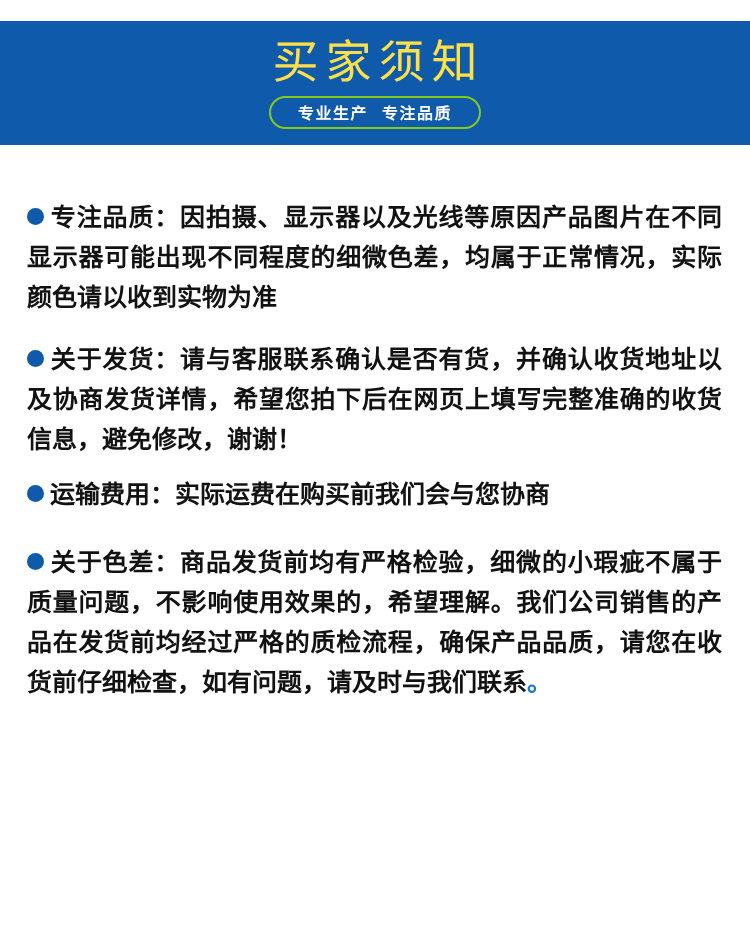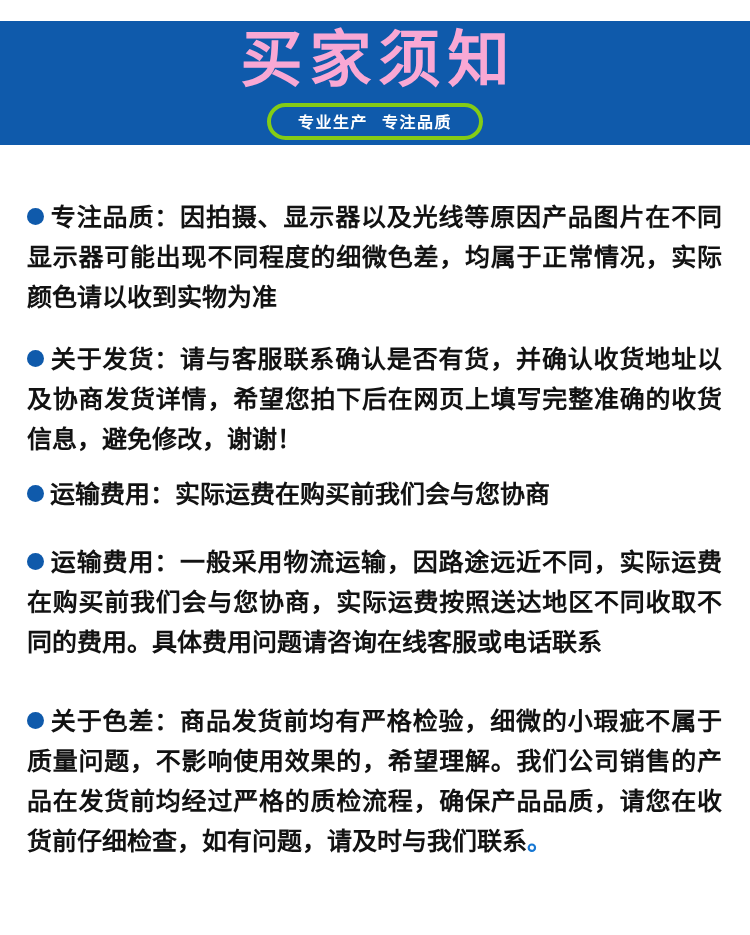--- a/index.html
+++ b/index.html
@@ -21,31 +21,31 @@
   }
   .banner {
     height: 124px;
     background: #0f5aab;
     display: flex;
     flex-direction: column;
     align-items: center;
     justify-content: center;
   }
   .banner-title {
-    color: #f9a8d4;
-    font-size: 62px;
-    font-weight: 700;
+    color: #fde047;
+    font-size: 46px;
+    font-weight: 400;
     line-height: 1.1;
     letter-spacing: 7px;
     margin-right: -7px; 
     white-space: nowrap;
   }
   .banner-pill {
     margin-top: 9px;
-    border: 4px solid #84cc16;
+    border: 2px solid #84cc16;
     border-radius: 999px;
     padding: 2px 27px 3px;
     color: #ffffff;
     font-size: 16px;
     font-weight: 700;
     letter-spacing: 1.5px;
     word-spacing: 8px;
     white-space: nowrap;
   }
   
@@ -90,16 +90,15 @@
   </div>
 </header>
 
 <section class="notices">
   <p class="notice"><span class="bullet"></span><span>专注品质：</span><span>因拍摄、显示器以及光线等原因产品图片在不同显示器可能出现不同程度的细微色差，均属于正常情况，实际颜色请以收到实物为准</span><span class="notice-suffix"></span></p>
 
   <p class="notice"><span class="bullet"></span><span>关于发货：</span><span>请与客服联系确认是否有货，并确认收货地址以及协商发货详情，希望您拍下后在网页上填写完整准确的收货信息，避免修改，谢谢！</span><span class="notice-suffix"></span></p>
 
   <p class="notice"><span class="bullet"></span><span>运输费用：</span><span>实际运费在购买前我们会与您协商</span><span class="notice-suffix"></span></p>
 
-  <p class="notice"><span class="bullet"></span><span>运输费用：</span><span>一般采用物流运输，因路途远近不同，实际运费在购买前我们会与您协商，实际运费按照送达地区不同收取不同的费用。具体费用问题请咨询在线客服或电话联系</span><span class="notice-suffix"></span></p>
 
   <p class="notice"><span class="bullet"></span><span>关于色差：</span><span>商品发货前均有严格检验，细微的小瑕疵不属于质量问题，不影响使用效果的，希望理解。我们公司销售的产品在发货前均经过严格的质检流程，确保产品品质，请您在收货前仔细检查，如有问题，请及时与我们联系</span><span class="notice-suffix">。</span></p>
 </section>
 
 </body></html>

